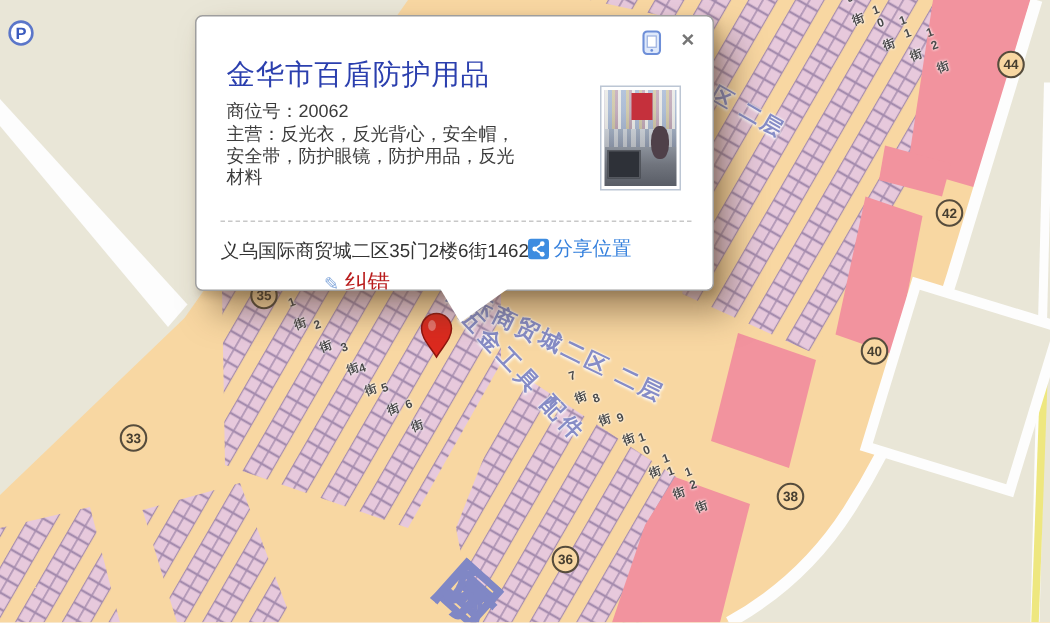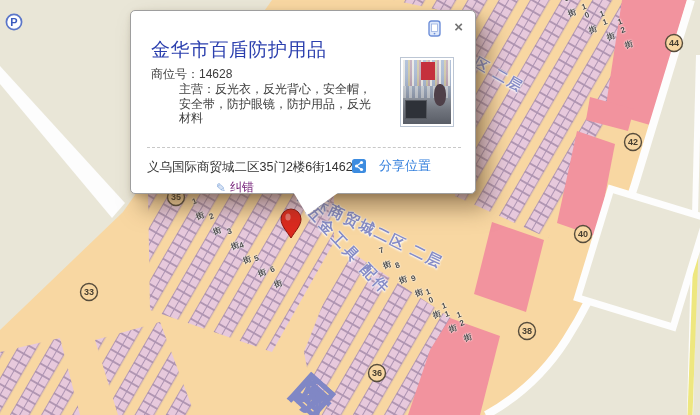--- a/index.html
+++ b/index.html
@@ -27,40 +27,40 @@
 
   
   .popup{position:absolute;left:130px;top:10px;width:344px;height:182px;background:#fff;
          border:1px solid #9e9e9e;border-radius:5px;z-index:10;overflow:hidden;
          box-shadow:12px 14px 22px rgba(85,62,35,.5),2px 3px 6px rgba(85,62,35,.25);}
   .tail{position:absolute;left:292px;top:190px;width:50px;height:25px;background:#fff;
         clip-path:polygon(0 0,100% 0,30% 100%);z-index:11;
         filter:drop-shadow(3px 3px 3px rgba(85,62,35,.35));}
   .p-title{position:absolute;left:20px;top:26px;font-size:19px;font-weight:normal;color:#2b3fae;letter-spacing:.5px;}
   .p-booth{position:absolute;left:20px;top:55px;font-size:12px;color:#3c3c3c;}
-  .p-biz{position:absolute;left:20px;top:71px;width:200px;font-size:12px;color:#3c3c3c;line-height:14.5px;margin-left:28px;}
+  .p-biz{position:absolute;left:20px;top:71px;width:200px;font-size:12px;color:#3c3c3c;line-height:14.5px;}
   .p-phone{position:absolute;right:34px;top:9px;width:13px;height:17px;cursor:pointer;}
   .p-close{position:absolute;right:12px;top:7px;font-size:15px;font-weight:bold;color:#757575;cursor:pointer;}
   .photo{position:absolute;left:269px;top:46px;width:54px;height:70px;background:#fff;
          border:1px solid #bcc6d4;padding:2px;box-sizing:border-box;cursor:pointer;}
   .photo-img{position:relative;width:48px;height:64px;overflow:hidden;
          background:linear-gradient(180deg,#cdd9e4 0%,#bfcbd6 22%,#a9b2bd 40%,#8d939d 58%,#70747d 78%,#595d66 100%);}
   .p-shelf{position:absolute;left:0;top:0;width:100%;height:26px;opacity:.8;
          background:repeating-linear-gradient(90deg,rgba(250,245,235,.85) 0 2px,rgba(150,170,210,.55) 2px 5px,rgba(230,200,120,.55) 5px 7px,rgba(200,120,140,.45) 7px 9px);}
   .p-shelf2{position:absolute;left:0;top:26px;width:100%;height:12px;opacity:.5;
          background:repeating-linear-gradient(90deg,rgba(240,240,240,.8) 0 3px,rgba(120,140,180,.5) 3px 6px);}
   .p-sign{position:absolute;left:18px;top:2px;width:14px;height:18px;background:#c5303c;}
   .p-monitor{position:absolute;left:2px;bottom:5px;width:20px;height:17px;background:#2e3138;border:1px solid #55585f;}
   .p-person{position:absolute;right:5px;top:24px;width:12px;height:22px;background:#4f4049;border-radius:45%;}
   .p-div{position:absolute;left:16px;right:14px;top:136px;border-top:1px dashed #c8c8c8;}
   .p-addr{position:absolute;left:16px;top:148px;font-size:12.5px;color:#333;white-space:nowrap;}
-  .p-share{position:absolute;left:221px;top:146px;display:flex;align-items:center;gap:13px;cursor:pointer;}
+  .p-share{position:absolute;left:221px;top:146px;display:flex;align-items:center;gap:3px;cursor:pointer;}
   .p-share span{font-size:13px;color:#3580dd;}
   .p-correct{position:absolute;left:85px;top:168px;display:flex;align-items:center;gap:4px;cursor:pointer;}
-  .p-correct span{font-size:12px;color:#701a75;}
+  .p-correct span{font-size:15px;color:#b91c1c;}
   .p-correct .pen{font-size:12px;color:#85a9dc;}
 </style>
 </head>
 <body>
 
 <div class="stage">
 
   <svg class="map" width="700" height="415" viewBox="0 0 700 415">
     <defs>
       <pattern id="stalls" width="27" height="9.5" patternUnits="userSpaceOnUse" patternTransform="rotate(30)">
@@ -163,21 +163,21 @@
 
     <div class="p-phone">
       <svg width="13" height="17" viewBox="0 0 13 17">
         <rect x="1" y="1" width="11" height="15" rx="2.5" fill="#dfe9fb" stroke="#6e8fd8" stroke-width="1.4"></rect>
         <rect x="3.5" y="4" width="6" height="7.5" fill="#fff" stroke="#9ab0e0" stroke-width="0.8"></rect>
         <circle cx="6.5" cy="13.6" r="0.9" fill="#6e8fd8"></circle>
       </svg>
     </div>
     <div class="p-close">×</div>
 
-    <div class="p-booth">商位号：14628</div>
+    <div class="p-booth">商位号：20062</div>
     <div class="p-biz">主营：反光衣，反光背心，安全帽，安全带，防护眼镜，防护用品，反光材料</div>
 
     <div class="photo">
       <div class="photo-img">
         <div class="p-shelf"></div>
         <div class="p-shelf2"></div>
         <div class="p-sign"></div>
         <div class="p-monitor"></div>
         <div class="p-person"></div>
       </div>

